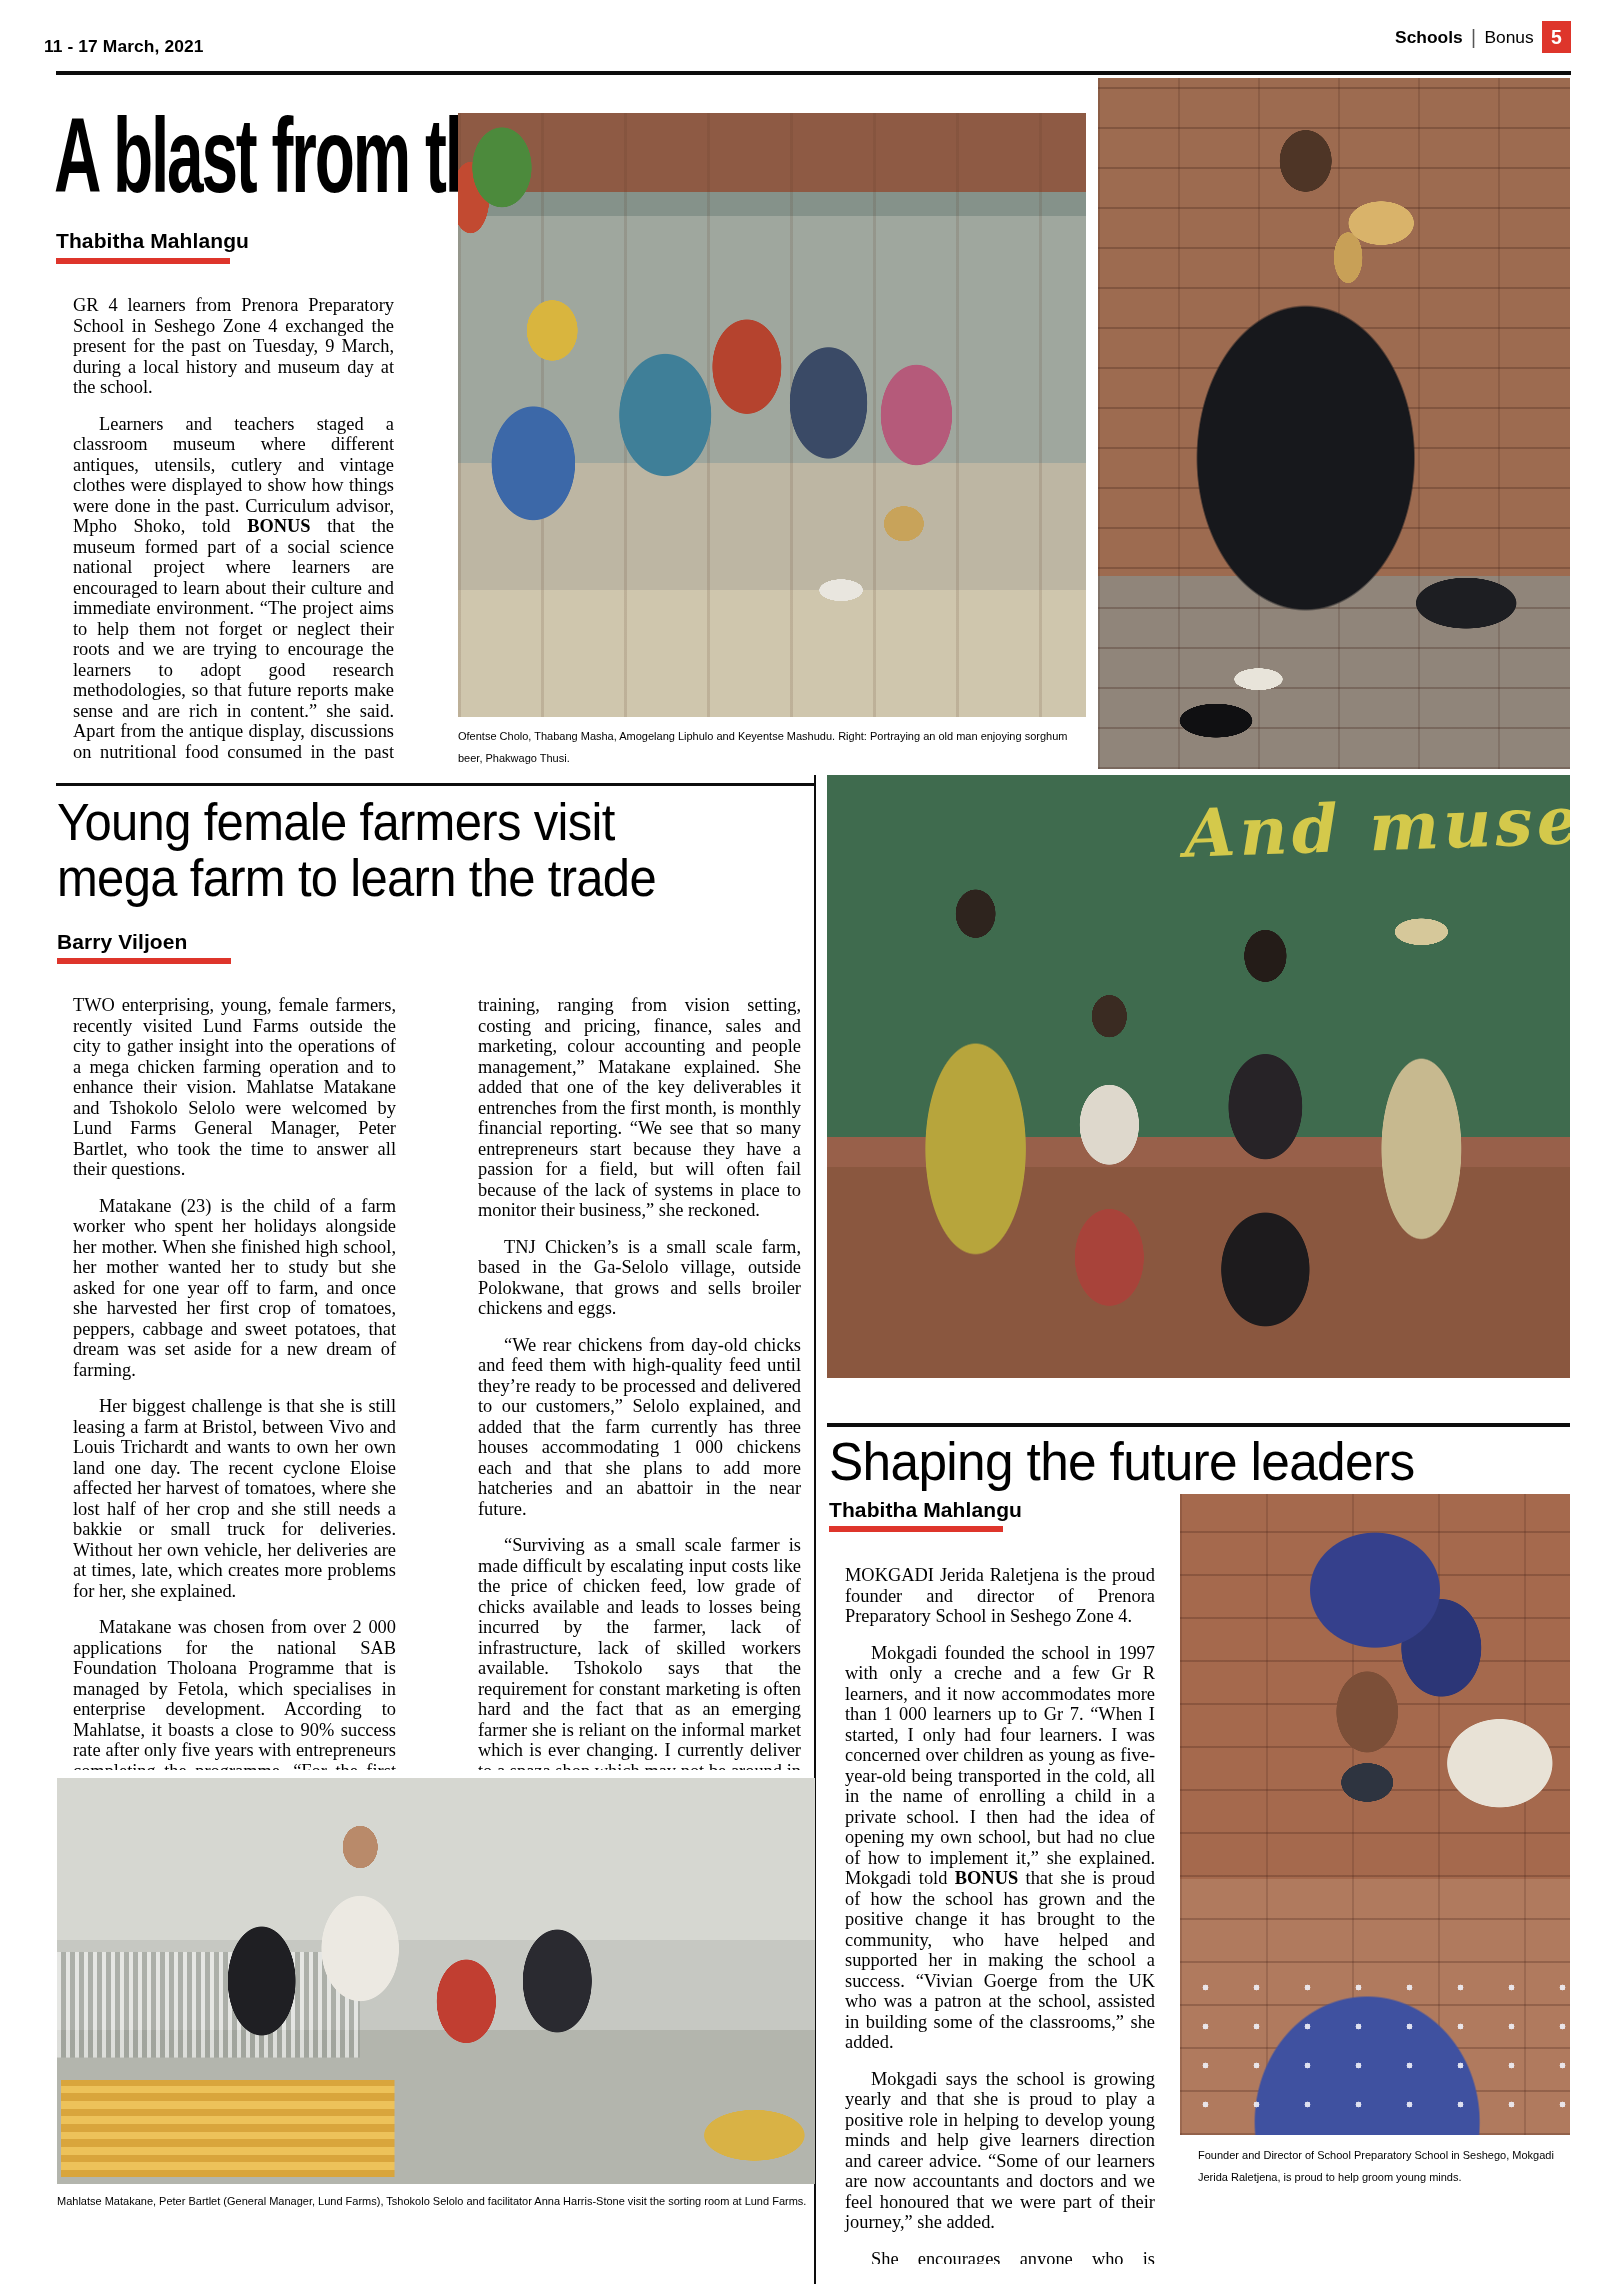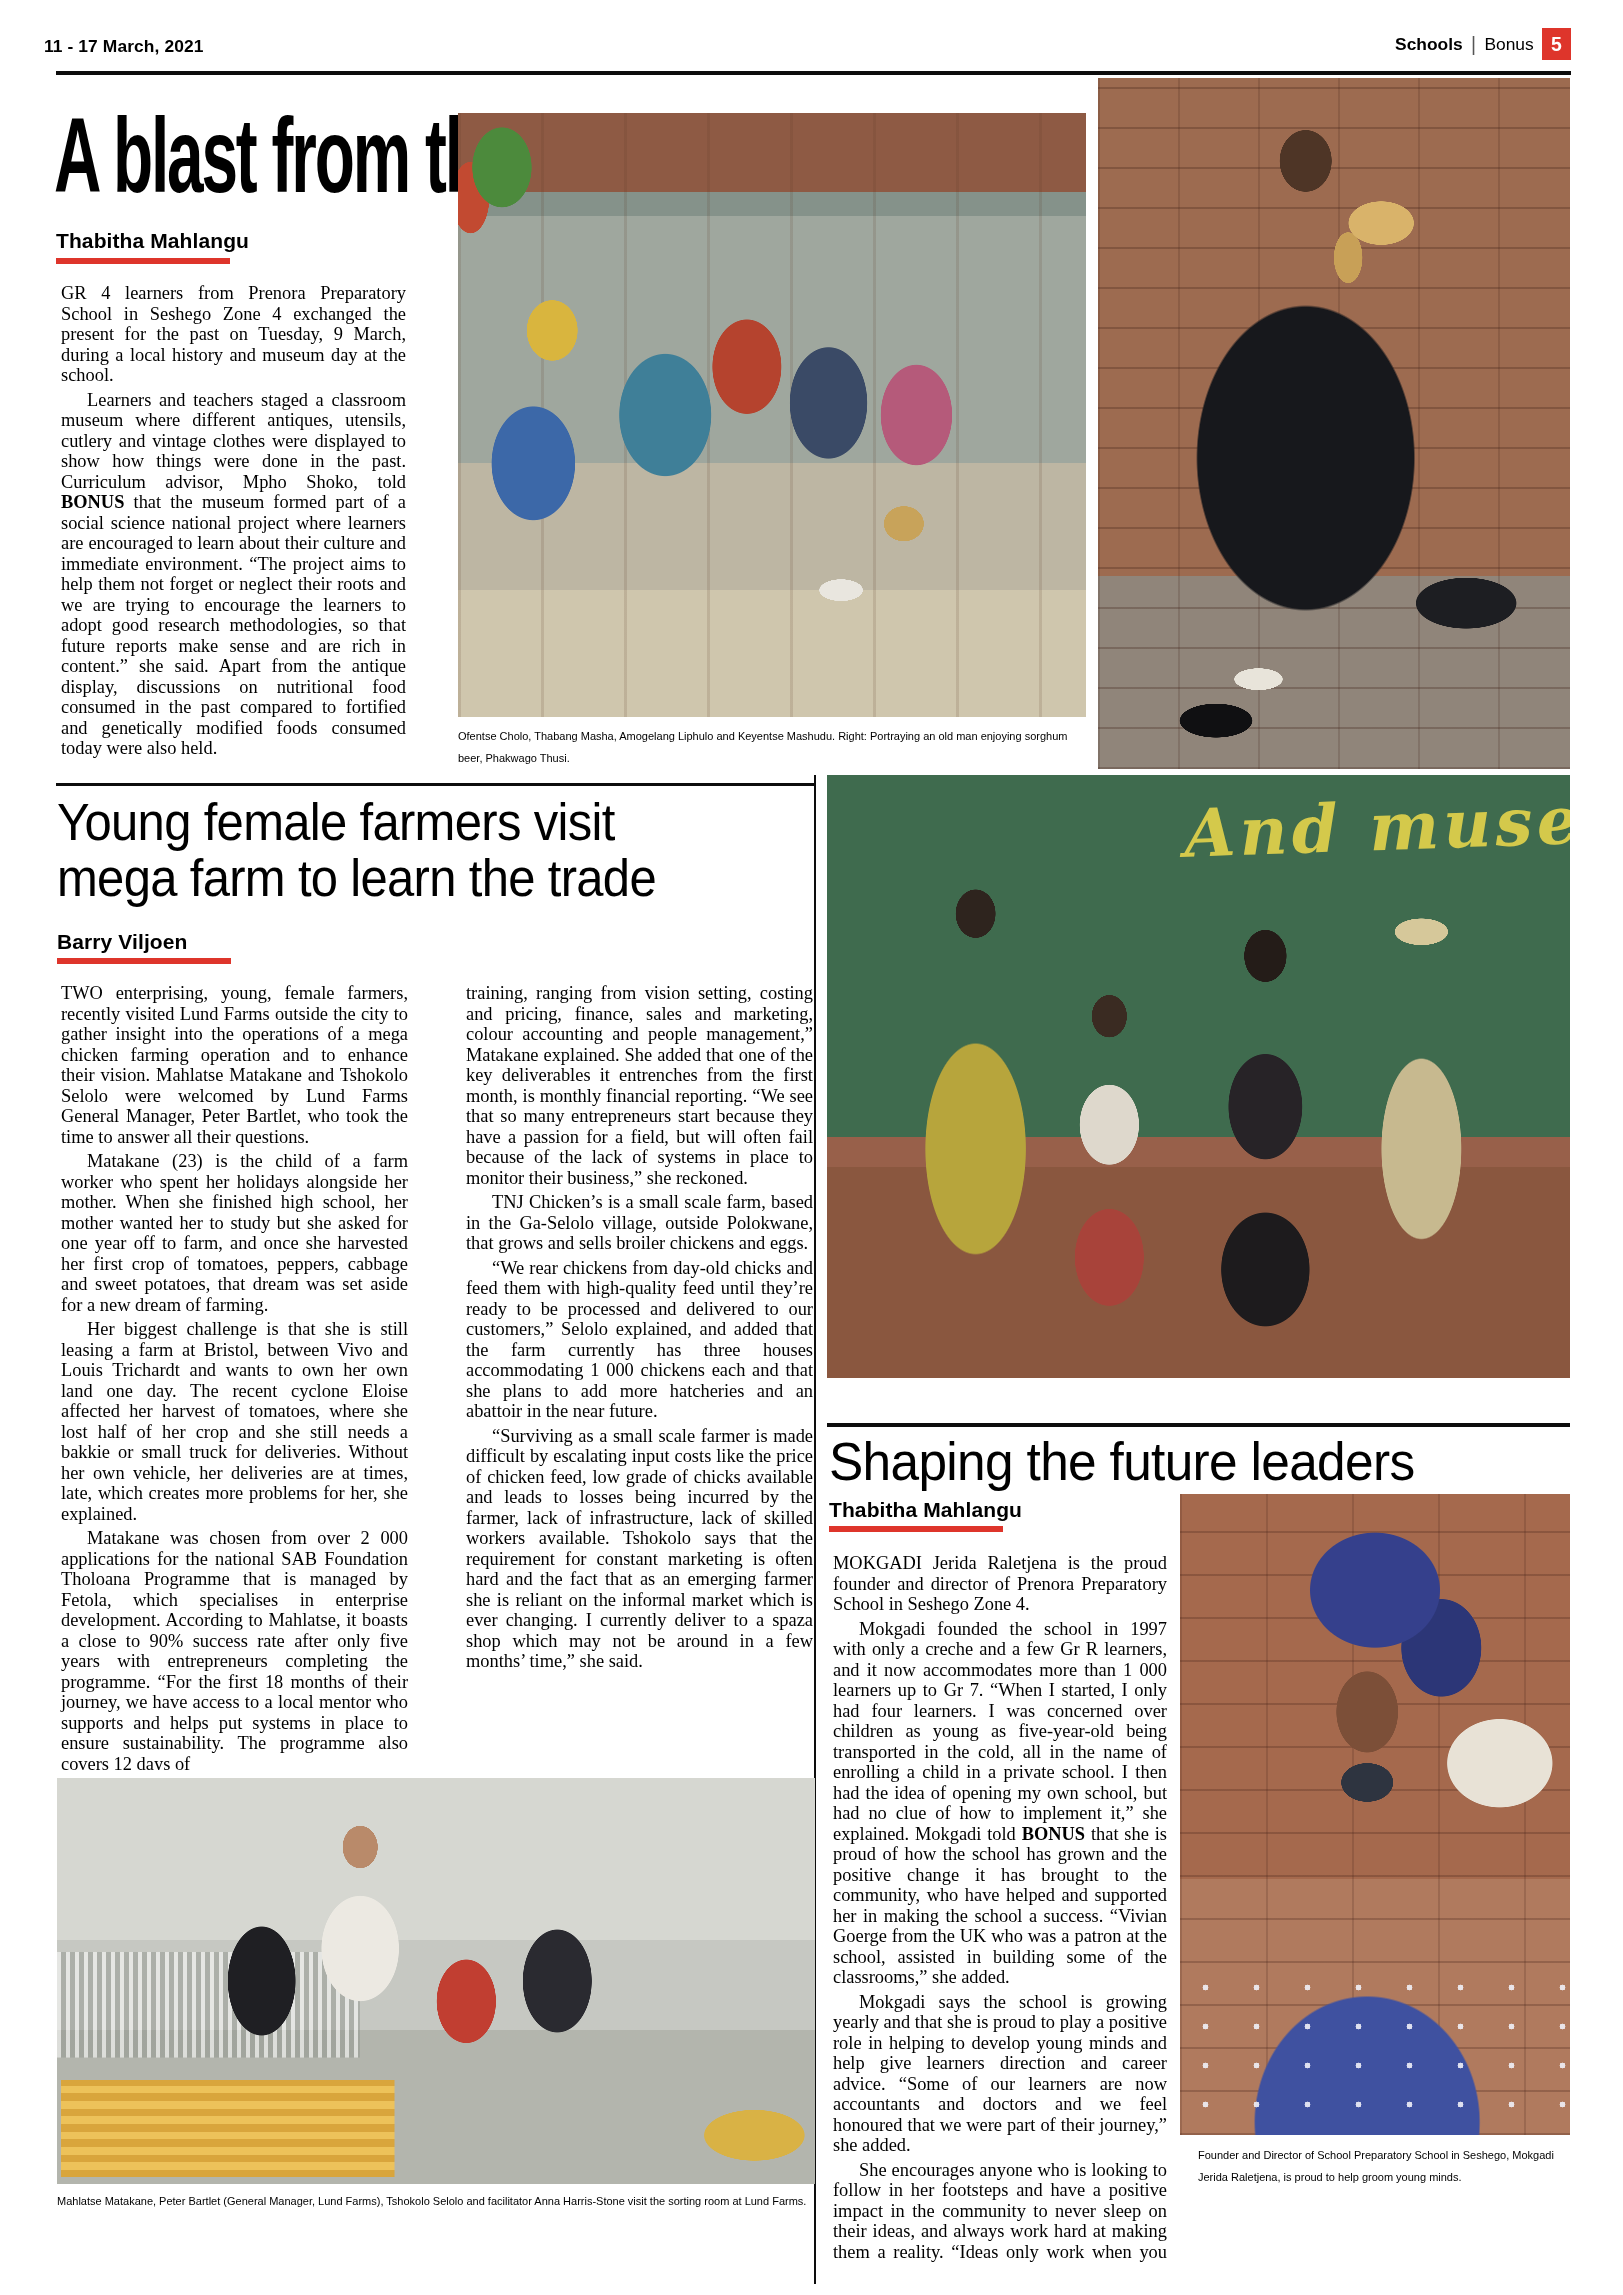--- a/index.html
+++ b/index.html
@@ -7,21 +7,21 @@
   * { margin:0; padding:0; box-sizing:border-box; }
   html,body { background:#888; }
   #page {
     position:relative; width:1624px; height:2295px; background:#fff;
     font-family:"Liberation Serif", serif; color:#000; overflow:hidden;
     margin:0 auto;
   }
   
   .hdr-date { position:absolute; left:44px; top:36px; font-family:"Liberation Sans",sans-serif;
     font-size:17.4px; font-weight:600; letter-spacing:0.1px; }
-  .hdr-right { position:absolute; right:53px; top:28px; display:flex; align-items:center; gap:8.3px;
+  .hdr-right { position:absolute; right:53px; top:21px; display:flex; align-items:center; gap:8.3px;
     font-family:"Liberation Sans",sans-serif; font-size:17.4px; }
   .hdr-right .sec { font-weight:700; }
   .hdr-right .div { color:#555; font-weight:300; font-size:19.4px; }
   .pagenum { width:29px; height:32px; background:var(--accent); color:#fff; display:flex;
     align-items:center; justify-content:center; font-weight:700; font-size:19.4px; }
   .hdr-rule { position:absolute; left:56px; top:71px; width:1515px; height:3.5px; background:#0d0d0d; }
 
   
   .h1 { position:absolute; left:54px; top:101px; font-family:"Liberation Sans",sans-serif;
     font-weight:700; font-size:106px; line-height:1.02; letter-spacing:-3.5px; white-space:nowrap;
@@ -32,21 +32,21 @@
   .h3 { position:absolute; left:829px; top:1431px; font-family:"Liberation Sans",sans-serif;
     font-weight:400; font-size:53px; letter-spacing:-0.7px; transform:scaleX(.97);
     transform-origin:left top; white-space:nowrap; }
   .byline { position:absolute; font-family:"Liberation Sans",sans-serif; font-weight:700;
     font-size:21px; letter-spacing:0.1px; }
   .redbar { position:absolute; width:174px; height:6.2px; background:var(--accent); }
 
   
   .body-col { position:absolute; font-size:18.4px; line-height:20.5px; text-align:justify;
     overflow:hidden; }
-  .body-col p { margin:4px; }
+  .body-col p { margin:16px; }
   .body-col p.ind { text-indent:26px; }
   .body-col b { font-weight:700; }
 
   
   .hrule { position:absolute; background:#0d0d0d; }
   .vrule { position:absolute; left:814px; top:775px; width:2.1px; height:1509px; background:#0d0d0d; }
 
   
   .caption { position:absolute; font-family:"Liberation Sans",sans-serif; font-size:11px;
     line-height:21.5px; text-align:left; color:#000; }

